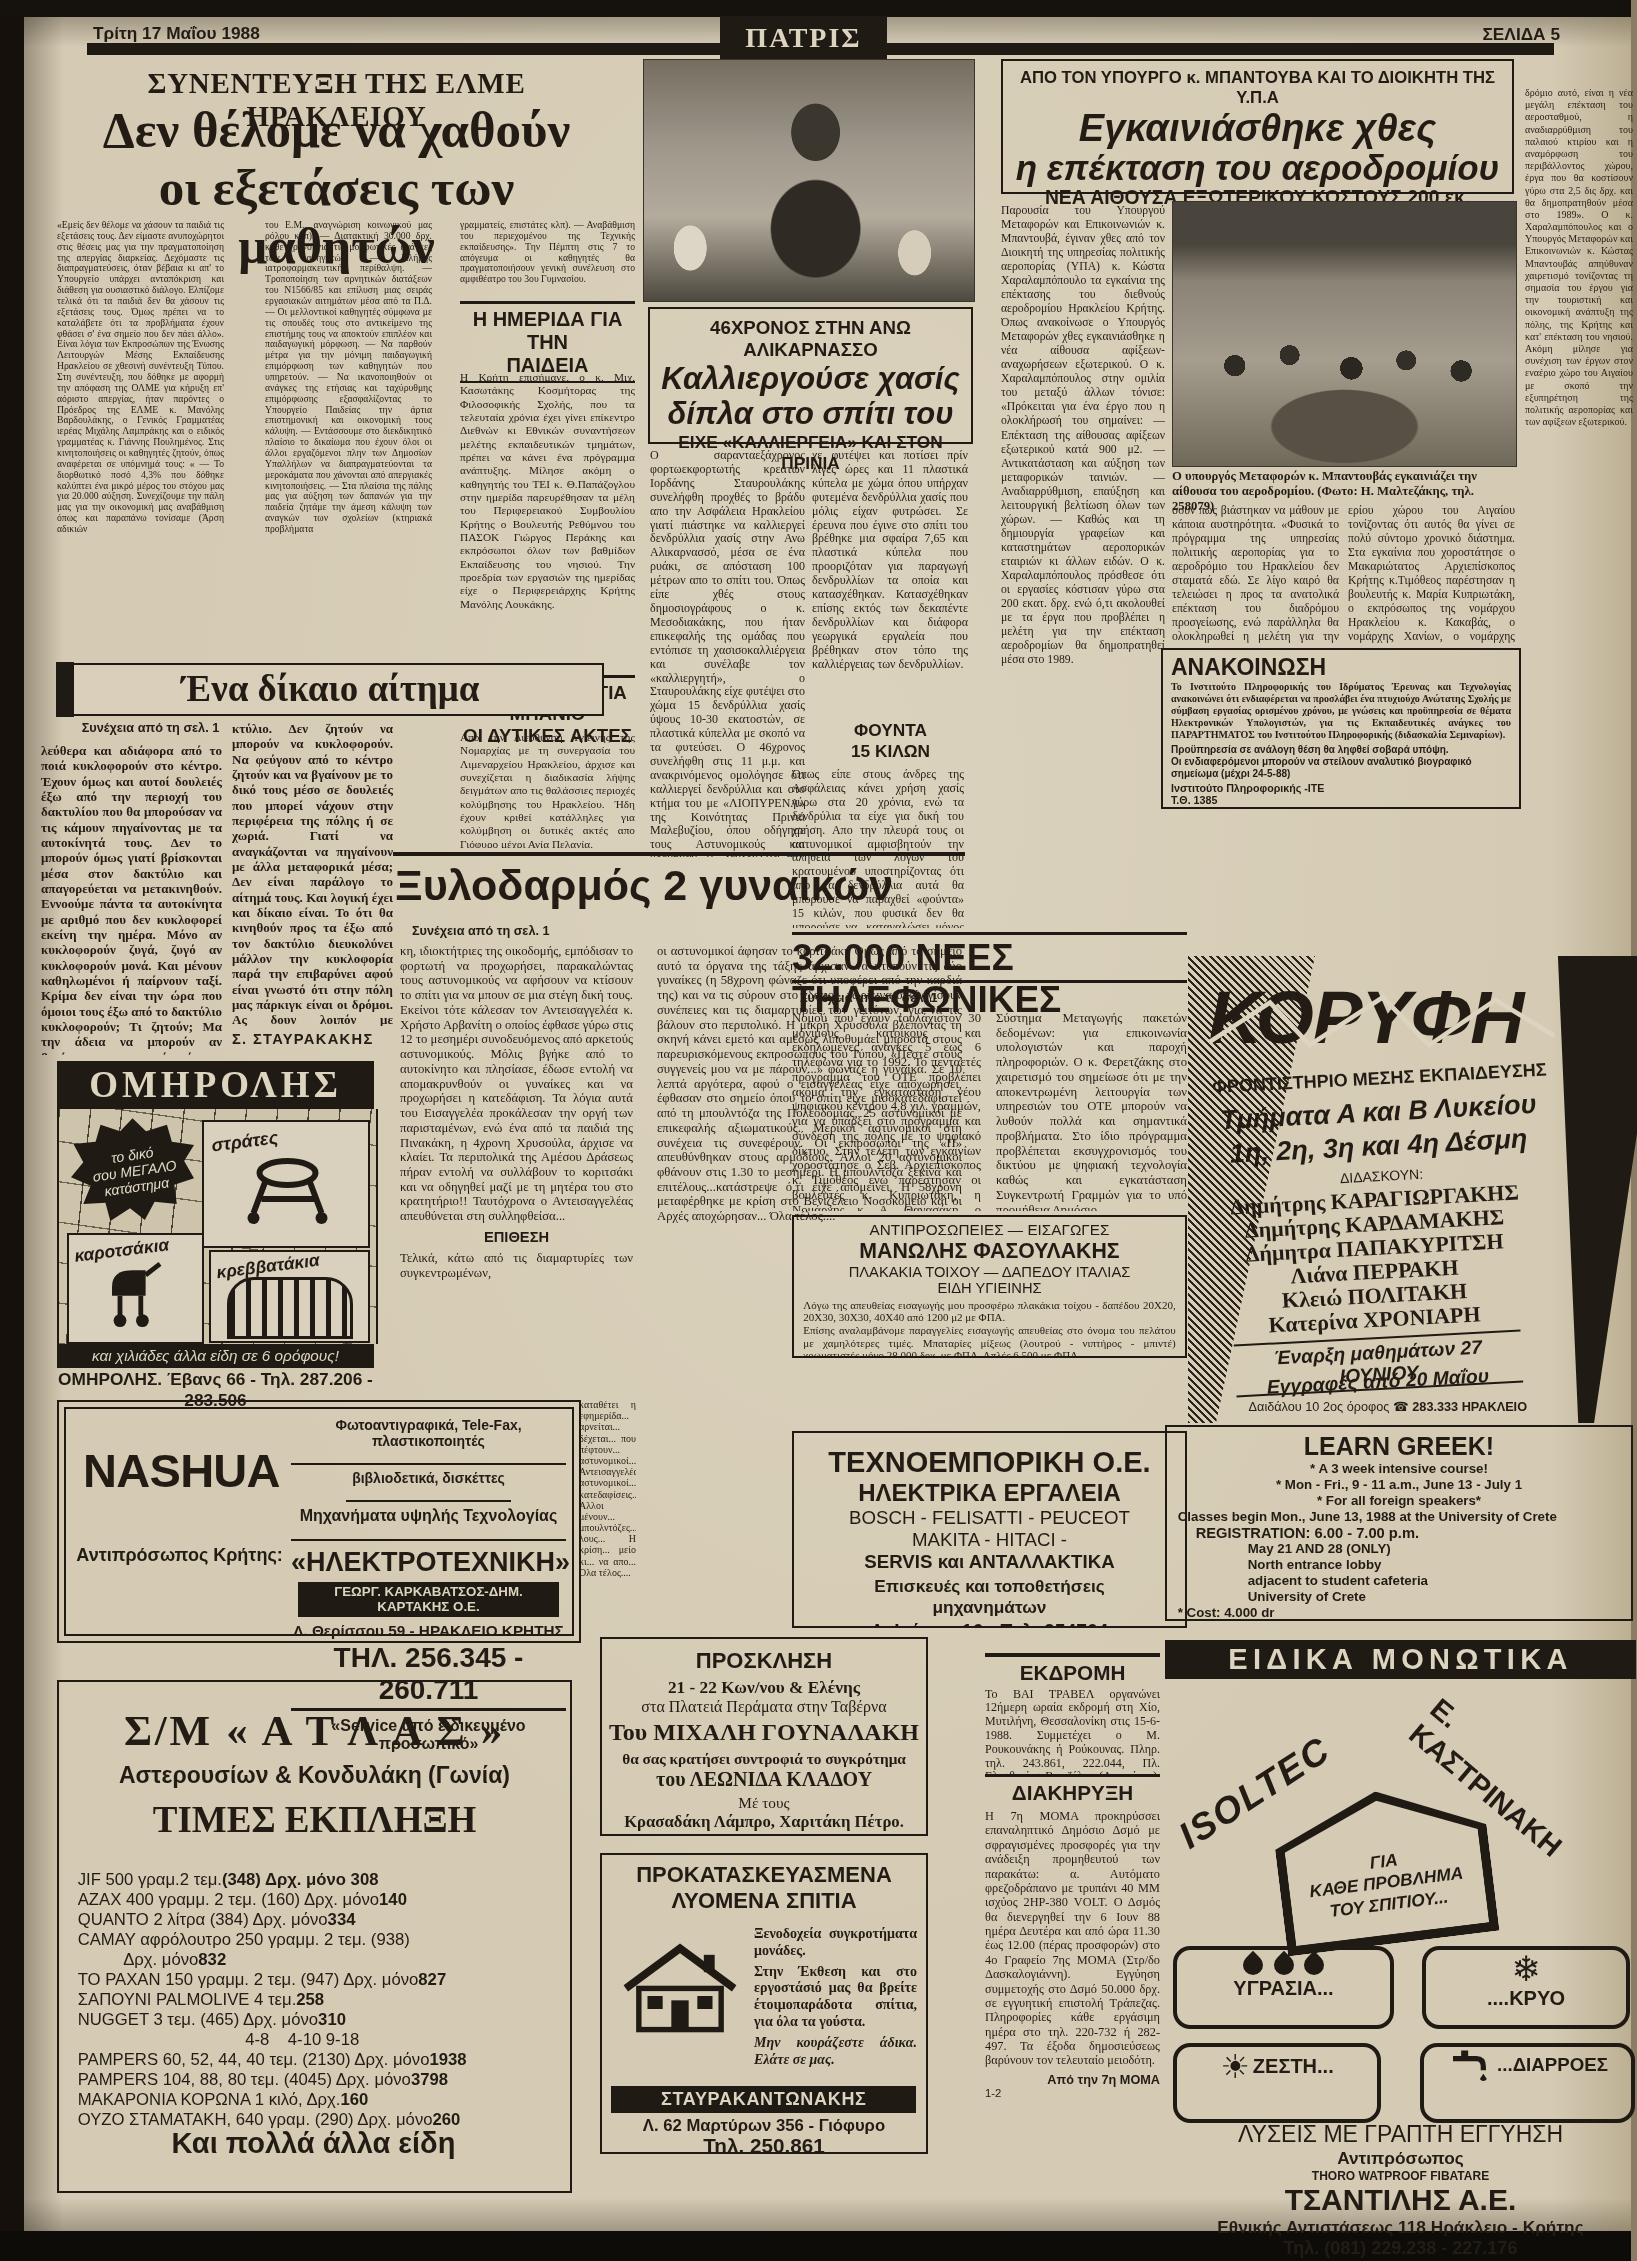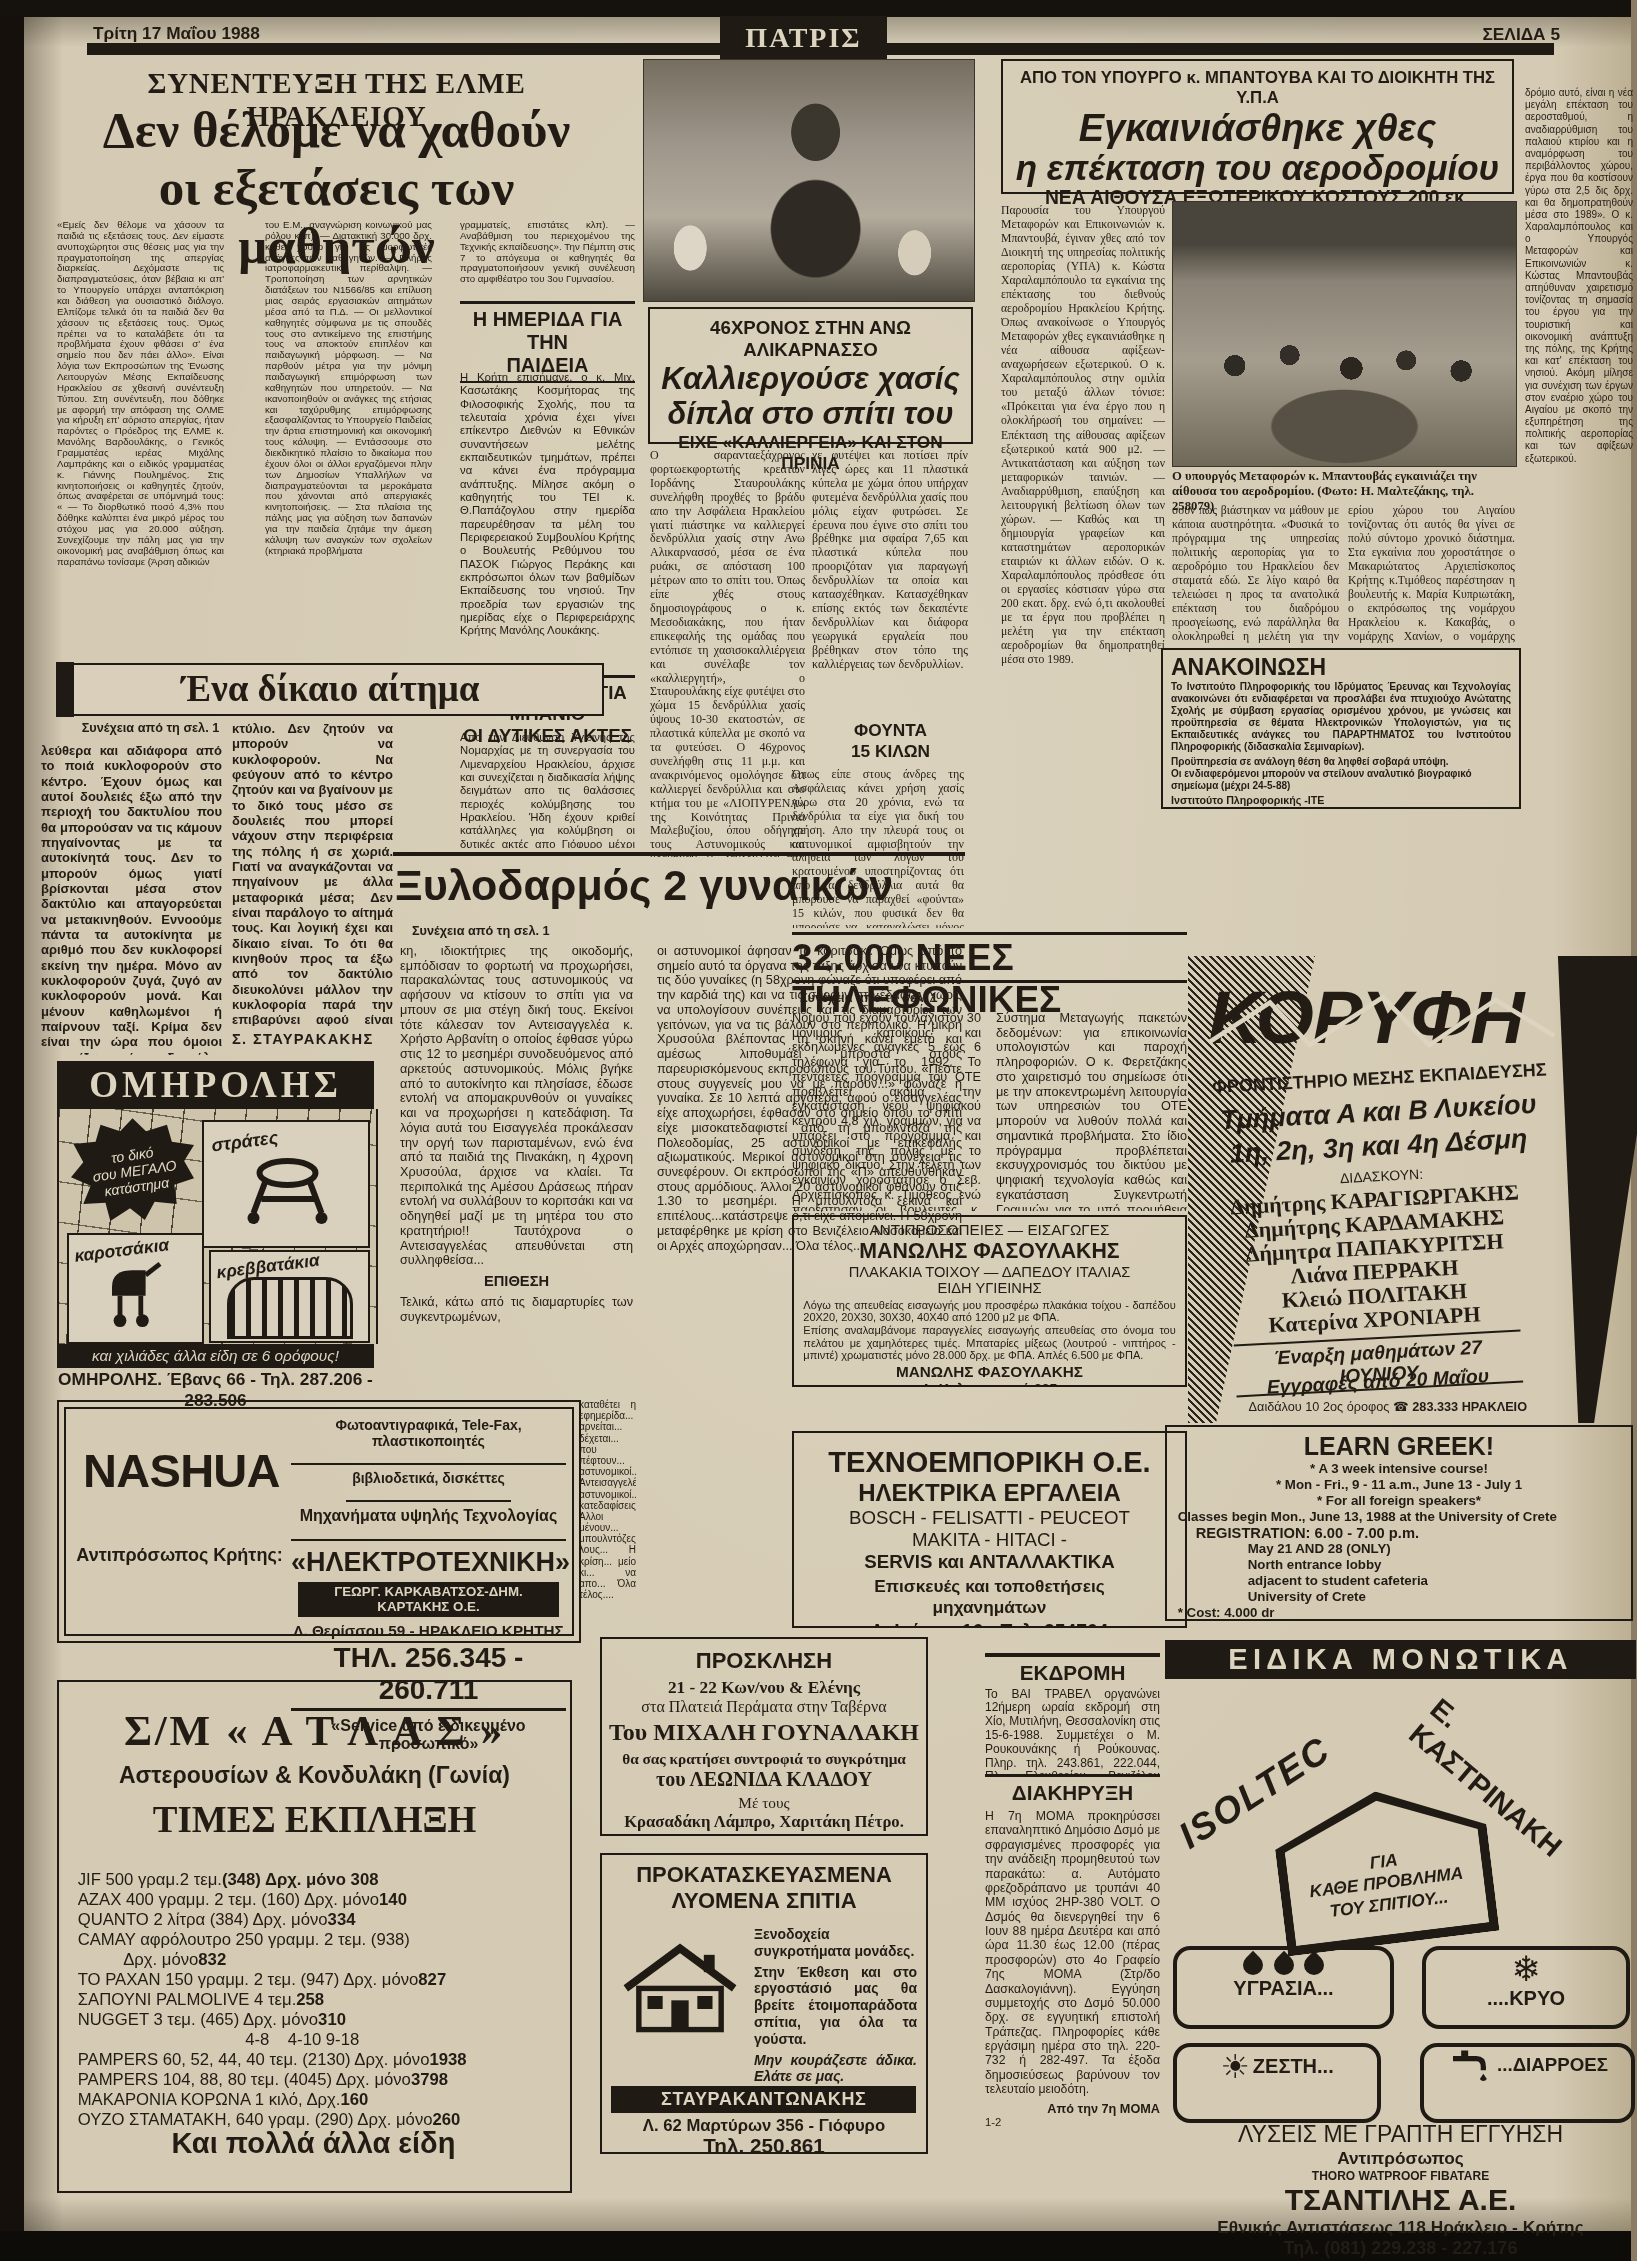--- a/index.html
+++ b/index.html
@@ -9,21 +9,21 @@
       linear-gradient(90deg, rgba(40,30,18,.55) 0, rgba(40,30,18,0) 63px),
       linear-gradient(270deg, rgba(125,105,62,.30) 0, rgba(125,105,62,0) 87px),
       linear-gradient(180deg, rgba(30,22,12,.45) 0, rgba(30,22,12,0) 47px),
       linear-gradient(0deg, rgba(30,22,12,.55) 0, rgba(30,22,12,0) 63px),
       radial-gradient(ellipse at 52% 35%, rgba(255,255,248,.14), rgba(255,255,248,0) 58%);
     color:#221c15; font-family:"Liberation Sans","DejaVu Sans",sans-serif;}
   .abs{position:absolute;}
   .serif{font-family:"Liberation Serif","DejaVu Serif",serif;}
   .sans{font-family:"Liberation Sans","DejaVu Sans",sans-serif;}
   .b{font-weight:bold;} .i{font-style:italic;} .ctr{text-align:center;} .rt{text-align:right;}
-  .just{text-align:justify;}
+  .just{text-align:justify;font-family:Liberation Serif, serif;}
   .col{overflow:hidden;line-height:1.12;}
   .rule{background:#1f1a13;}
   .band{background:#1f1a13;color:#ddd4c0;}
   .photo{border:0.7px solid #3a342c;}
   .drop{display:inline-block;width:20px;height:20px;background:#1f1a13;border-radius:0 50% 50% 50%;transform:rotate(45deg);margin:0 5.3px;}
   .a-row{display:flex;font-size:16.7px;line-height:20px;}
   .a-n{white-space:nowrap;overflow:hidden;} .a-p{font-weight:bold;}
   .a-ctr{justify-content:center;gap:27px;}
   .tch{font-family:"Liberation Serif","DejaVu Serif",serif;font-weight:bold;font-size:22px;line-height:24px;text-align:center;transform:rotate(-3deg);}
   .lg-line{font-size:13.3px;line-height:16px;font-weight:bold;}
@@ -159,21 +159,21 @@
   </div>
   <div class="abs col just serif" style="left:792px;top:768px;width:172px;height:160px;font-size:12px;line-height:1.16;">Όπως είπε στους άνδρες της Ασφάλειας κάνει χρήση χασίς γύρω στα 20 χρόνια, ενώ τα δενδρύλια τα είχε για δική του χρήση. Απο την πλευρά τους οι αστυνομικοί αμφισβητούν την αλήθεια των λόγων του κρατουμένου υποστηρίζοντας ότι απο τα δενδρύλλια αυτά θα μπορούσε να παραχθεί «φούντα» 15 κιλών, που φυσικά δεν θα μπορούσε να...καταναλώσει μόνος του.</div>
 
   <div class="abs rule" style="left:792px;top:932px;width:395px;height:3.3px;"></div>
   <div class="abs sans b" style="left:792px;top:937px;width:395px;font-size:37px;">32.000 ΝΕΕΣ ΤΗΛΕΦΩΝΙΚΕΣ</div>
   <div class="abs rule" style="left:792px;top:980px;width:395px;height:3.3px;"></div>
   <div class="abs sans b" style="left:800px;top:991px;width:173px;font-size:12.7px;">Συνέχεια από τη σελ. 1</div>
   <div class="abs col just sans" style="left:792px;top:1011px;width:189px;height:200px;font-size:12.7px;line-height:1.16;">Νομού που έχουν τουλάχιστον 30 μόνιμους κατοίκους και εκδηλωμένες ανάγκες 5 έως 6 τηλέφωνα για το 1992. Το πενταετές πρόγραμμα του ΟΤΕ προβλέπει ακόμα την εγκατάσταση νέου ψηφιακού κέντρου 4,8 χιλ. γραμμών, για να υπάρξει στο πρόγραμμα και σύνδεση της πόλης με το ψηφιακό δίκτυο. Στην τελετή των εγκαινίων χοροστάτησε ο Σεβ. Αρχιεπίσκοπος κ. Τιμόθεος ενώ παρέστησαν οι βουλευτές κ. Κυπριωτάκη, η Νομάρχης κ. Α. Θανασάκη, ο Δήμαρχος Ηρακλείου κ. Καρέλλης και Μοιράρχων κ. Ρουμπογιαννάκης.</div>
   <div class="abs col just sans" style="left:996px;top:1011px;width:191px;height:200px;font-size:12.7px;line-height:1.16;">Σύστημα Μεταγωγής πακετών δεδομένων: για επικοινωνία υπολογιστών και παροχή πληροφοριών. Ο κ. Φερετζάκης στο χαιρετισμό του σημείωσε ότι με την αποκεντρωμένη λειτουργία των υπηρεσιών του ΟΤΕ μπορούν να λυθούν πολλά και σημαντικά προβλήματα. Στο ίδιο πρόγραμμα προβλέπεται εκσυγχρονισμός του δικτύου με ψηφιακή τεχνολογία καθώς και εγκατάσταση Συγκεντρωτή Γραμμών για το υπό προμήθεια Δημόσιο.</div>
 
-  <div class="abs" style="left:792px;top:1215px;width:395px;height:172px;border:2px solid #1f1a13;padding:4px 9.3px;box-sizing:border-box;overflow:hidden;">
+  <div class="abs" style="left:792px;top:1215px;width:395px;height:143px;border:2px solid #1f1a13;padding:4px 9.3px;box-sizing:border-box;overflow:hidden;">
     <div class="ctr sans" style="font-size:15.3px;">ΑΝΤΙΠΡΟΣΩΠΕΙΕΣ — ΕΙΣΑΓΩΓΕΣ</div>
     <div class="ctr sans b" style="font-size:21.3px;">ΜΑΝΩΛΗΣ ΦΑΣΟΥΛΑΚΗΣ</div>
     <div class="ctr sans" style="font-size:14.7px;">ΠΛΑΚΑΚΙΑ ΤΟΙΧΟΥ — ΔΑΠΕΔΟΥ ΙΤΑΛΙΑΣ</div>
     <div class="ctr sans" style="font-size:14.7px;">ΕΙΔΗ ΥΓΙΕΙΝΗΣ</div>
     <div class="just sans" style="font-size:11px;line-height:1.15;margin-top:2.7px;">Λόγω της απευθείας εισαγωγής μου προσφέρω πλακάκια τοίχου - δαπέδου 20Χ20, 20Χ30, 30Χ30, 40Χ40 από 1200 μ2 με ΦΠΑ.</div>
     <div class="just sans" style="font-size:11px;line-height:1.15;">Επίσης αναλαμβάνομε παραγγελίες εισαγωγής απευθείας στο όνομα του πελάτου με χαμηλότερες τιμές. Μπαταρίες μίξεως (λουτρού - νιπτήρος - μπιντέ) χρωματιστές μόνο 28.000 δρχ. με ΦΠΑ. Απλές 6.500 με ΦΠΑ.</div>
     <div class="ctr sans b" style="font-size:15.3px;margin-top:1.3px;">ΜΑΝΩΛΗΣ ΦΑΣΟΥΛΑΚΗΣ</div>
     <div class="ctr sans b" style="font-size:14px;">Λ. Καλοκαιρινού 235</div>
     <div class="ctr sans b" style="font-size:14.7px;">Τηλ. 221768 - 258414 - TLX 262879</div>
   </div>

